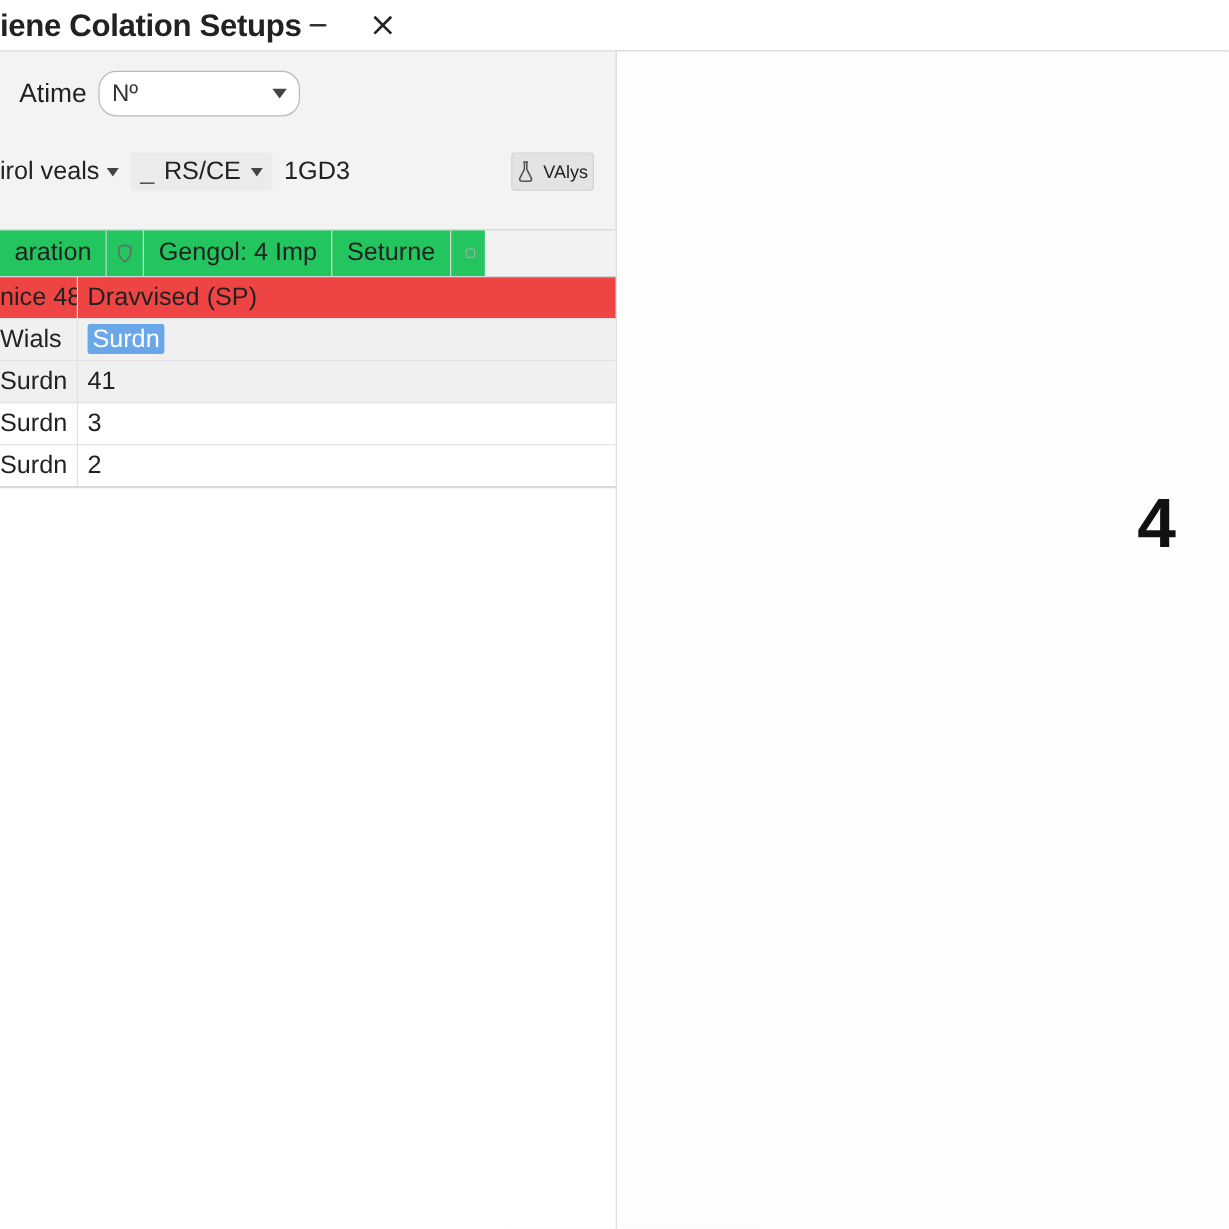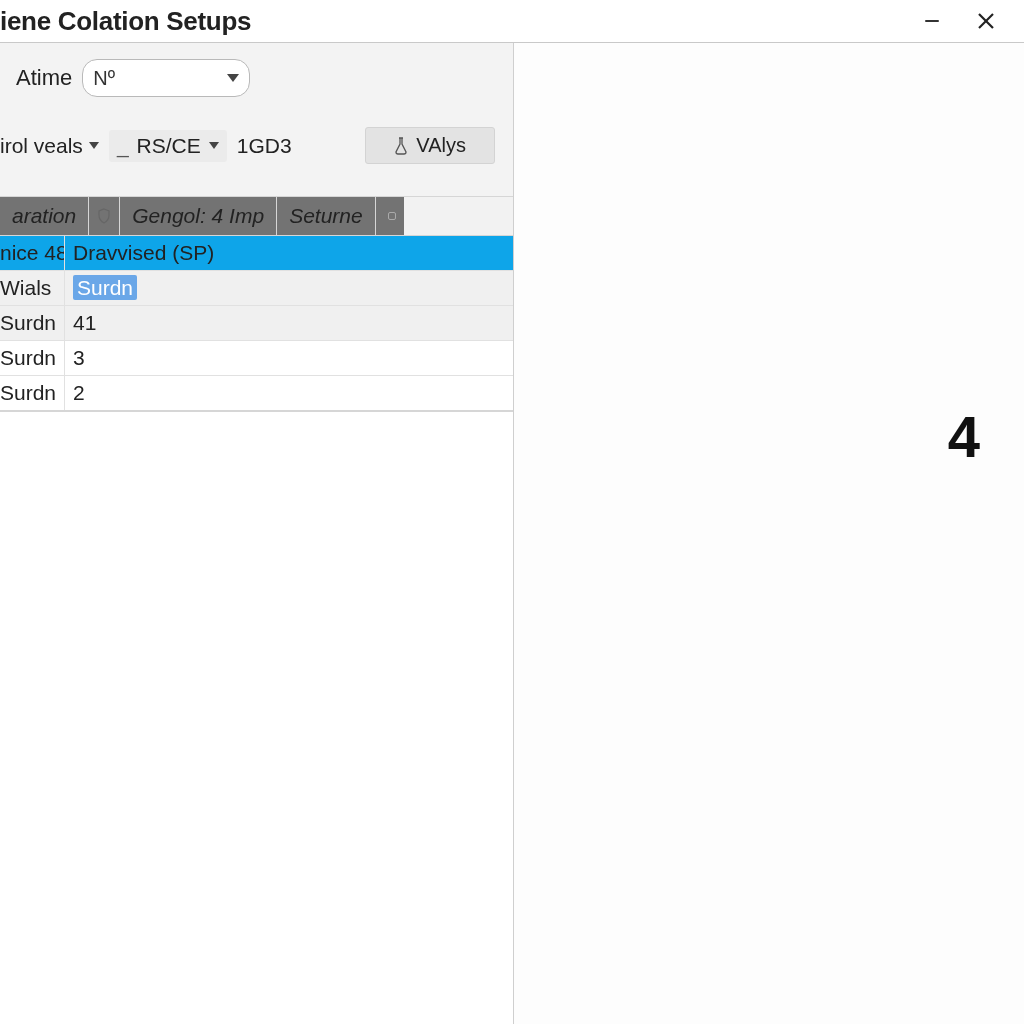--- a/index.html
+++ b/index.html
@@ -8,21 +8,21 @@
     height: 1024px;
     font-family: "Segoe UI", Arial, sans-serif;
     font-size: 20px;
     color: #222;
     background: #fff;
     overflow: hidden;
   }
   .titlebar {
     display: flex;
     align-items: center;
-    justify-content: space-between;
+    justify-content: flex-start;
     height: 42px;
     padding: 0 18px 0 0;
     background: #fff;
   }
   .titlebar .title {
     font-size: 26px;
     font-weight: 700;
     letter-spacing: -0.3px;
     padding-left: 0;
   }
@@ -128,43 +128,42 @@
   .seg .underscore { font-size: 21px; color: #555; }
   .plain-text { font-size: 21px; }
 
   .valys-btn {
     margin-left: auto;
     margin-right: 18px;
     background: #e3e3e3;
     border: 1px solid #d3d3d3;
     border-radius: 3px;
     display: flex; align-items: center; gap: 8px;
-    padding: 6px 28px;
-    font-size: 20px;
+    padding: 6px 4px;
+    font-size: 15px;
     cursor: pointer;
   }
   .valys-btn svg { width: 14px; height: 18px; }
 
   
   .tabrow {
     display: flex;
     align-items: stretch;
     margin-top: 22px;
     border-top: 1px solid #d6d6d6;
     border-bottom: 1px solid #d6d6d6;
     background: #f2f2f2;
   }
   .tab {
     display: flex; align-items: center; gap: 6px;
     padding: 7px 12px;
     border-right: 1px solid #d6d6d6;
     font-size: 21px;
-    background: #737373;
-    cursor: pointer;
-    font-style: italic;
+    background: #22c55e;
+    cursor: pointer;
   }
   .tab.iconcell { padding: 7px 8px; }
   .tab.last { border-right: none; }
   .tab .smalldd {
     width: 8px; height: 8px;
     border: 1px solid #aaa;
     border-radius: 2px;
     margin-left: 4px;
   }
   .shield-icon svg { width: 14px; height: 16px; display:block;}
@@ -186,21 +185,21 @@
     padding: 5px 6px 5px 0;
     border-right: 1px solid #e1e1e1;
     text-align: left;
     white-space: nowrap;
     overflow: hidden;
   }
   .trow .c2 {
     flex: 1;
     padding: 5px 8px;
   }
-  .trow.hdr { background: #0ea5e9; justify-content: space-between; }
+  .trow.hdr { background: #ef4444; justify-content: space-between; }
   .trow.sel { background: #f0f0f0; }
   .trow.sel .c2 .hl {
     background: #6aa7e8;
     color: #fff;
     padding: 1px 4px;
     border-radius: 2px;
   }
   .left-fill {
     flex: 1;
     background: #fff;

